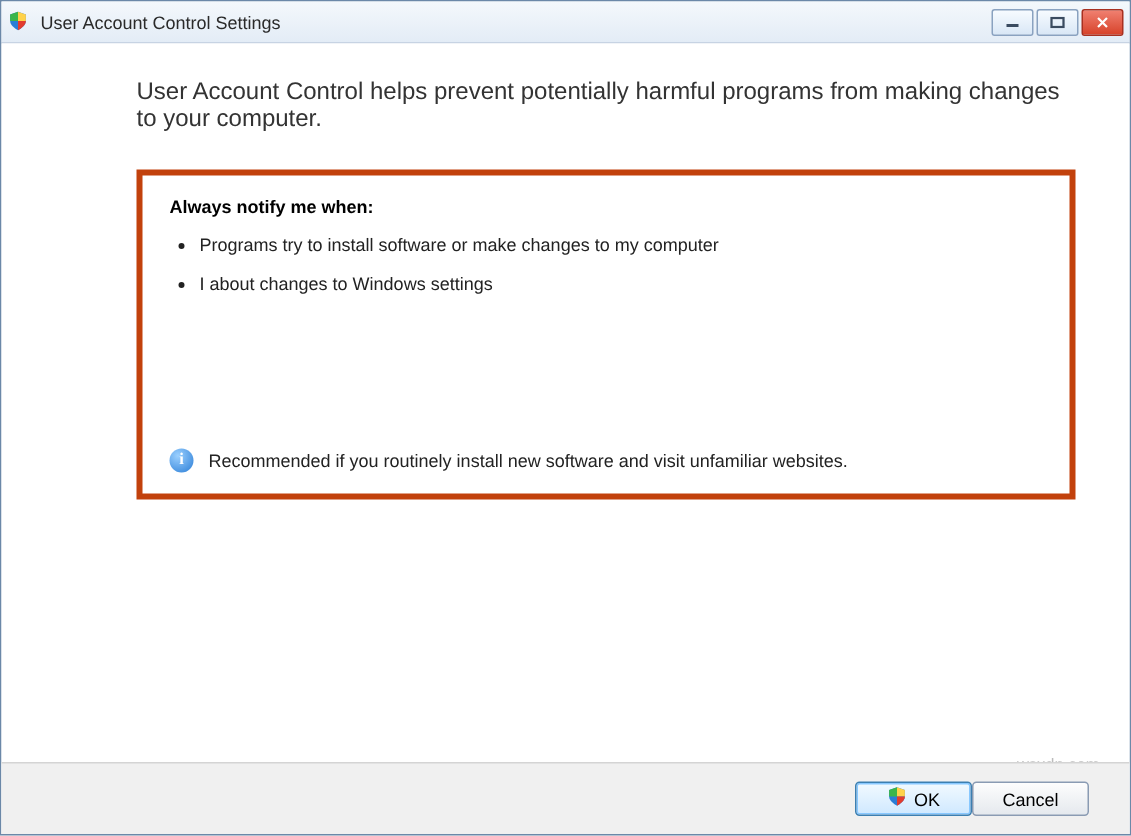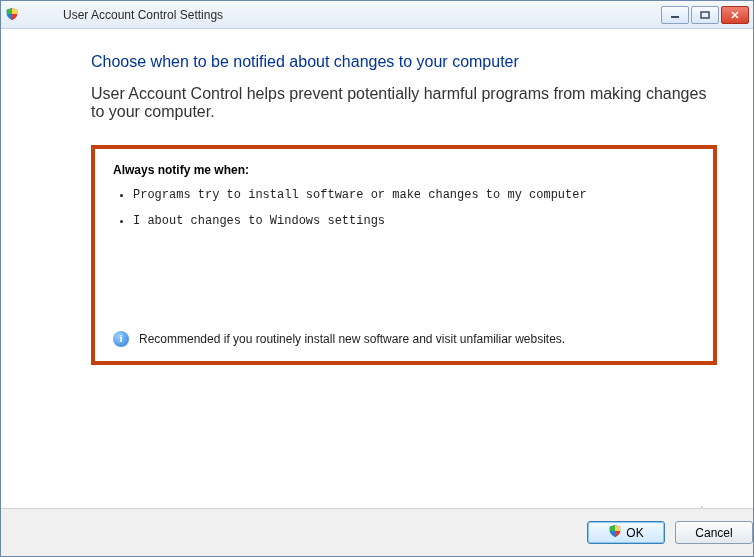--- a/index.html
+++ b/index.html
@@ -19,21 +19,20 @@
     background: #fff;
     position: relative;
   }
   .titlebar {
     height: 28px;
     background: linear-gradient(to bottom, #f4f8fc, #e3ecf6);
     border-bottom: 1px solid #c7d3e3;
     display: flex;
     align-items: center;
     padding: 0 4px;
-    gap: 36px;
   }
   .titlebar .shield {
     width: 16px; height: 16px;
     margin-right: 6px;
   }
   .titlebar .title {
     flex: 1;
     color: #2a2a2a;
     font-size: 12px;
   }
@@ -130,21 +129,20 @@
   .info-title {
     font-weight: bold;
     font-size: 12px;
     margin-bottom: 10px;
   }
   .info-list {
     margin: 0;
     padding-left: 20px;
     font-size: 12px;
     color: #222;
-    font-family: Liberation Mono, monospace;
   }
   .info-list li { margin-bottom: 10px; line-height: 1.35; }
   .recommend {
     position: absolute;
     bottom: 14px;
     left: 18px; right: 18px;
     display: flex;
     gap: 10px;
     font-size: 12px;
     color: #222;
@@ -163,22 +161,21 @@
   }
   .footer {
     position: absolute;
     bottom: 0; left: 0; right: 0;
     height: 48px;
     background: #f0f0f0;
     border-top: 1px solid #d4d4d4;
     display: flex;
     align-items: center;
     justify-content: flex-end;
-    padding: 0 0;
-    gap: 10px;
+    padding: 0 27px;
   }
   .btn {
     min-width: 78px;
     height: 23px;
     border: 1px solid #8a9bb3;
     border-radius: 3px;
     background: linear-gradient(to bottom,#fdfdfd,#e5e9ee);
     font-size: 12px;
     display: inline-flex;
     align-items: center;
@@ -221,21 +218,20 @@
       </div>
       <div class="winbtn close">
         <svg width="10" height="8" viewBox="0 0 10 8">
             <path d="M2 1 L8 7 M8 1 L2 7" stroke="#fff" stroke-width="1.5"></path>
           </svg>
       </div>
     </div>
   </div>
 
   <div class="content">
-    <div class="heading">Choose when to be notified about changes to your computer</div>
     <div class="intro">User Account Control helps prevent potentially harmful programs from making changes to your computer.</div>
 
     <div class="body-row">
 
 
       <div class="info-panel">
         <div class="info-title">Always notify me when:</div>
         <ul class="info-list">
           <li>Programs try to install software or make changes to my computer</li>
           <li>I about changes to Windows settings</li>

